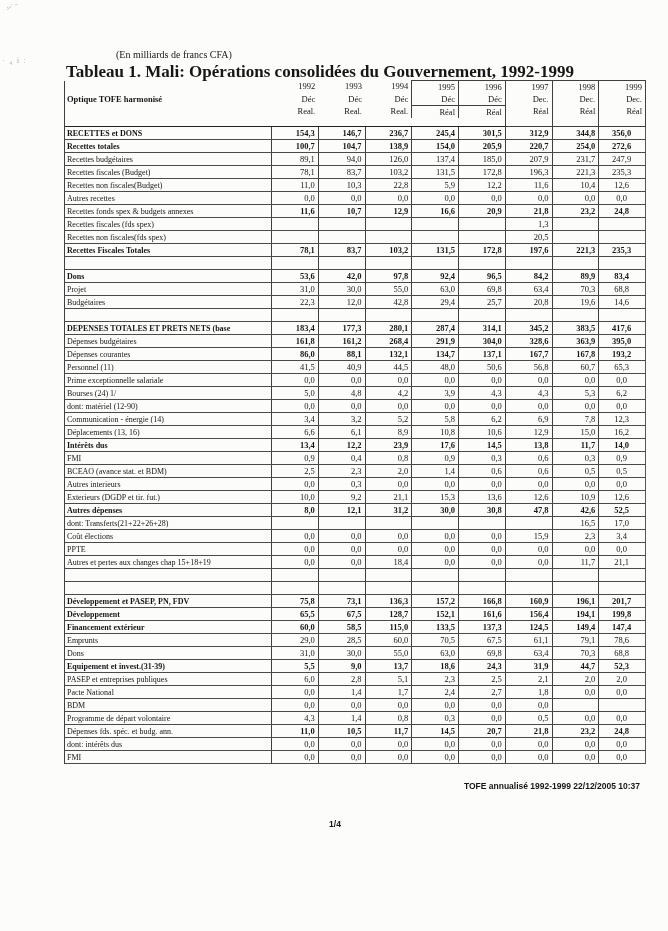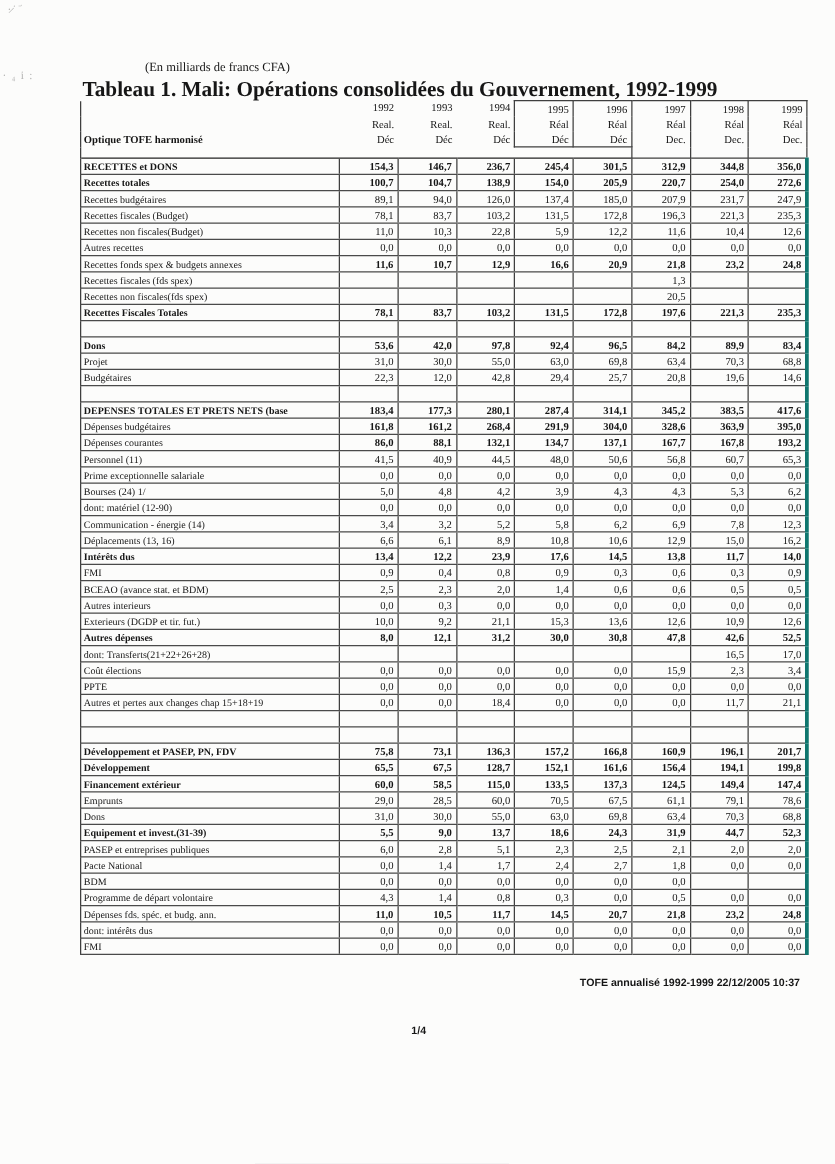--- a/index.html
+++ b/index.html
@@ -24,21 +24,21 @@
   td.bx{border-left:1px solid #3f3f3f;border-right:1px solid #3f3f3f;}
   td.bt{border-top:1px solid #3f3f3f;}
   td.bb{border-bottom:1px solid #3f3f3f;}
   td.cornerlbl{font-weight:bold;font-size:8.5px;border-left:1px solid #3f3f3f;}
   td.cornerempty{border-left:1px solid #3f3f3f;}
   tr.hr4 td{height:8px;}
   
   tbody td{border-bottom:1px solid #4a4a4a;}
   tbody td.lbl{border-left:1px solid #3f3f3f;font-size:8px;}
   tbody td.num{border-left:1px solid #3f3f3f;text-align:right;}
-  tbody td:last-child{border-right:3px solid #0f766e;}
+  tbody td:last-child{border-right:1px solid #0f766e;text-align:center;}
   tr.sect td{border-top:1.2px solid #222;}
   tr.boldrow td{font-weight:bold;}
   tr.vbold td.num{font-weight:bold;}
   td.ind0{padding-left:3px;}
   td.ind1{padding-left:10px;}
   td.ind2{padding-left:18px;}
   td.ind3{padding-left:26px;}
   td.ind4{padding-left:36px;}
   tr.blank td{border-bottom:1px solid #4a4a4a;}
   .footer-page{position:absolute;left:300px;top:819px;width:70px;text-align:center;
@@ -68,40 +68,40 @@
           <td class="hyear">1992</td>
           <td class="hyear">1993</td>
           <td class="hyear">1994</td>
           <td class="hyear bx bt">1995</td>
           <td class="hyear bx bt">1996</td>
           <td class="hyear bx bt">1997</td>
           <td class="hyear bx bt">1998</td>
           <td class="hyear bx bt">1999</td>
         </tr>
         <tr>
+          <td class="cornerlbl">Optique TOFE harmonisé</td>
+          <td class="hdec">Déc</td>
+          <td class="hdec">Déc</td>
+          <td class="hdec">Déc</td>
+          <td class="hdec bx bb">Déc</td>
+          <td class="hdec bx bb">Déc</td>
+          <td class="hdec bx">Dec.</td>
+          <td class="hdec bx">Dec.</td>
+          <td class="hdec bx">Dec.</td>
+        </tr>
+        <tr>
           <td class="cornerempty"></td>
           <td class="hreal">Real.</td>
           <td class="hreal">Real.</td>
           <td class="hreal">Real.</td>
           <td class="hreal bx">Réal</td>
           <td class="hreal bx">Réal</td>
           <td class="hreal bx">Réal</td>
           <td class="hreal bx">Réal</td>
           <td class="hreal bx">Réal</td>
-        </tr>
-        <tr>
-          <td class="cornerlbl">Optique TOFE harmonisé</td>
-          <td class="hdec">Déc</td>
-          <td class="hdec">Déc</td>
-          <td class="hdec">Déc</td>
-          <td class="hdec bx bb">Déc</td>
-          <td class="hdec bx bb">Déc</td>
-          <td class="hdec bx">Dec.</td>
-          <td class="hdec bx">Dec.</td>
-          <td class="hdec bx">Dec.</td>
         </tr>
         <tr class="hr4">
           <td class="cornerempty"></td>
           <td class="hempty"></td>
           <td class="hempty"></td>
           <td class="hempty"></td>
           <td class="hempty"></td>
           <td class="hempty"></td>
           <td class="hempty bx bb"></td>
           <td class="hempty bx bb"></td>

